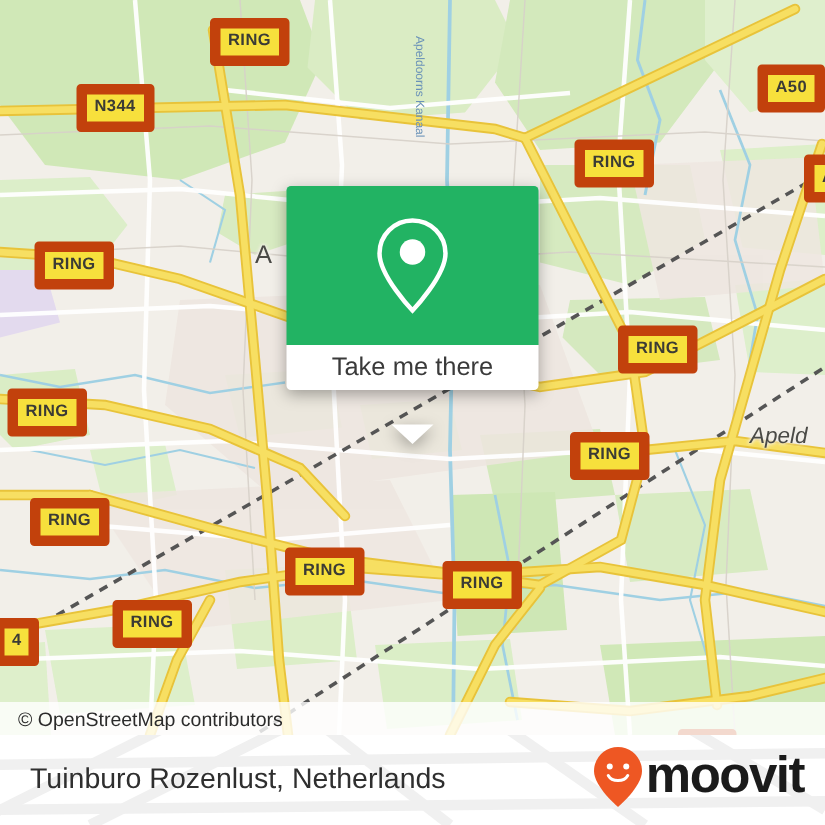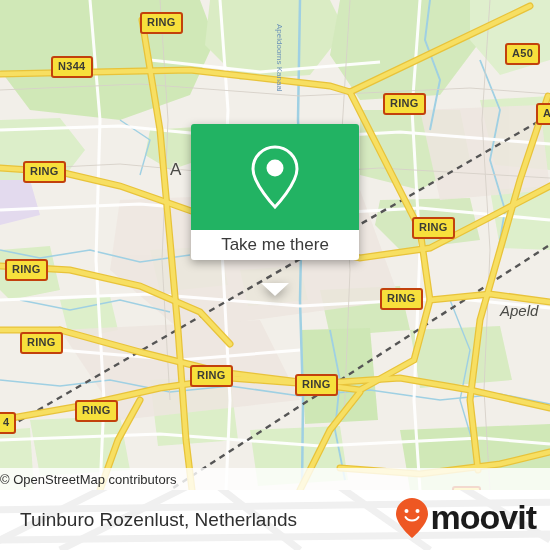--- a/index.html
+++ b/index.html
@@ -7,38 +7,38 @@
 
   #app{position:relative;width:550px;height:550px;overflow:hidden;background:#fff;}
 
   
   #map{position:absolute;left:0;top:0;width:550px;height:490px;overflow:hidden;
        background:#f2efe9;}
 
   .map-svg{position:absolute;left:0;top:0;width:550px;height:490px;display:block;}
 
   
-  .shield{position:absolute;background:#f7e03c;border:2px solid #c2410c;
+  .shield{position:absolute;background:#f7e03c;border:7px solid #c2410c;
           border-radius:3px;color:#3b3b35;font-size:11px;font-weight:bold;
           font-family:"Liberation Sans",sans-serif;line-height:1;
           padding:3px 5px 4px;letter-spacing:0.3px;white-space:nowrap;
           box-sizing:border-box;}
 
   
   .place{position:absolute;color:#4a4a46;font-size:17px;
          font-family:"Liberation Sans",sans-serif;white-space:nowrap;
          text-shadow:0 0 3px #f2efe9,0 0 3px #f2efe9,0 0 2px #f2efe9;}
   .waterlabel{position:absolute;color:#6a92b8;font-size:8px;
          font-family:"Liberation Sans",sans-serif;white-space:nowrap;
          transform-origin:left top;}
 
   
   #osm-bar{position:absolute;left:0;top:468px;width:550px;height:22px;
            background:rgba(255,255,255,0.80);display:flex;align-items:center;}
-  #osm-bar span{font-size:13px;color:#2b2b2b;
+  #osm-bar span{font-size:13px;color:#2b2b2b;padding-left:12px;
                 font-family:"Liberation Sans",sans-serif;}
 
   
   #callout{position:absolute;left:191px;top:124px;width:168px;
            filter:drop-shadow(0 3px 5px rgba(0,0,0,0.33));}
   #callout-top{height:106px;background:#22b363;border-radius:3px 3px 0 0;
                display:flex;align-items:center;justify-content:center;}
   #callout-bottom{height:30px;background:#ffffff;border-radius:0 0 3px 3px;
                   display:flex;align-items:center;justify-content:center;}
   #callout-bottom span{font-size:17px;color:#3a3a3a;
@@ -171,21 +171,21 @@
         <path d="M548 96 L520 180 L500 250 L480 320 L470 400 L478 470"></path>
         <path d="M300 490 L330 430 L360 392"></path>
         <path d="M100 490 L118 440 L140 400"></path>
         <path d="M430 300 L490 294 L550 302"></path>
         <path d="M0 330 L60 330"></path>
         <path d="M340 468 L420 474 L500 464 L550 452"></path>
       </g>
     </svg>
 
     <div class="place" style="left:170px;top:160px;">A</div>
-    <div class="place" style="left:500px;top:282px;font-style:italic;font-size:15px;margin-top:20px;">Apeld</div>
+    <div class="place" style="left:500px;top:282px;font-style:italic;font-size:15px;">Apeld</div>
     <div class="waterlabel" style="left:284px;top:24px;transform:rotate(90deg);">Apeldoorns Kanaal</div>
 
     <div id="shields">
         <div class="shield" style="left: 140px; top: 12px;">RING</div>
         <div class="shield" style="left: 505px; top: 7px; margin-top: 36px;">A50</div>
         <div class="shield" style="left: 51px; top: 56px;">N344</div>
         <div class="shield" style="left: 383px; top: 93px;">RING</div>
         <div class="shield" style="left: 536px; top: 103px;">A5</div>
         <div class="shield" style="left: 23px; top: 161px;">RING</div>
         <div class="shield" style="left: 412px; top: 217px;">RING</div>

